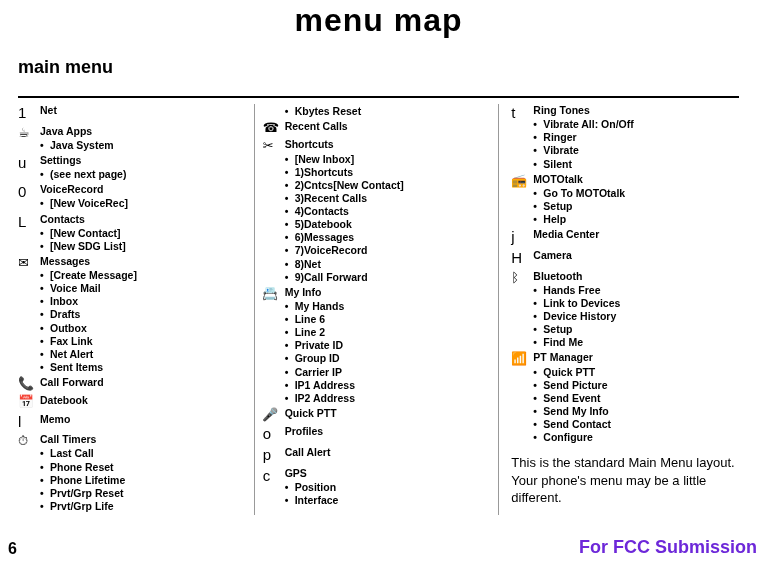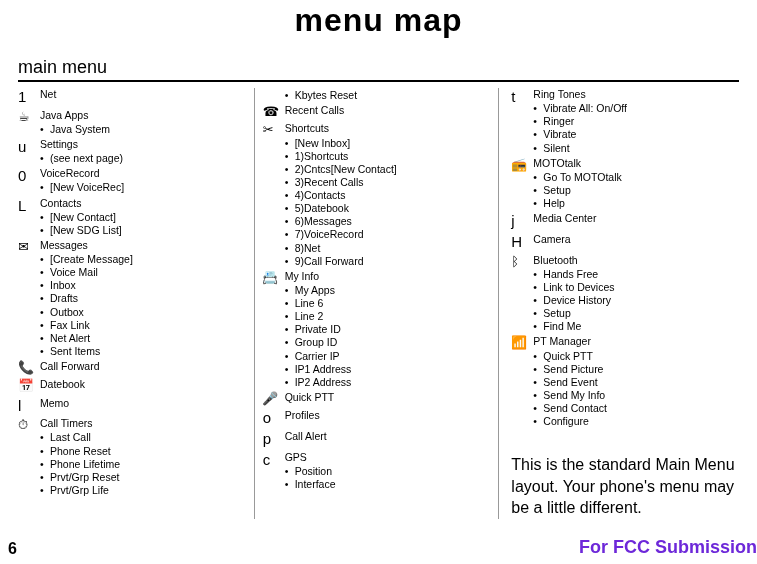--- a/index.html
+++ b/index.html
@@ -14,22 +14,22 @@
   }
   .page-title {
     text-align: center;
     font-size: 32px;
     font-weight: 700;
     letter-spacing: 1px;
     margin-top: 2px;
   }
   .section-title {
     font-size: 18px;
-    font-weight: normal;
-    margin: 18px 0 2px 18px;
+    font-weight: bold;
+    margin: 18px 0 18px 18px;
   }
   .rule {
     height: 2px;
     background: #000;
     margin: 2px 18px 6px 18px;
   }
   .columns {
     display: flex;
     padding: 0 18px;
     gap: 8px;
@@ -52,35 +52,36 @@
     font-size: 13px;
     text-align: left;
     font-family: "Segoe UI Symbol","DejaVu Sans",Arial,sans-serif;
   }
   .group .glyph.letter {
     font-size: 15px;
     font-weight: 400;
     font-family: Arial,sans-serif;
   }
   .group .body { flex: 1; }
-  .group .head { font-weight: normal; }
+  .group .head { font-weight: bold; }
   ul.items {
     list-style: none;
     padding-left: 10px;
     margin-top: 1px;
+    font-weight: bold;
   }
   ul.items > li::before {
     content: "•";
     display: inline-block;
     width: 10px;
     margin-left: -10px;
   }
   .note {
-    font-size: 16px;
-    margin-top: 26px;
+    font-size: 13px;
+    margin-top: 10px;
     line-height: 1.35;
   }
   .footer {
     position: absolute;
     bottom: 6px;
     left: 0; right: 0;
   }
   .page-num {
     position: absolute;
     left: 8px;
@@ -227,21 +228,21 @@
             <li>8)Net</li>
             <li>9)Call Forward</li>
           </ul>
         </div>
       </div>
       <div class="group">
         <div class="glyph">📇</div>
         <div class="body">
           <div class="head">My Info</div>
           <ul class="items">
-            <li>My Apps</li>
+            <li>My Hands</li>
             <li>Line 6</li>
             <li>Line 2</li>
             <li>Private ID</li>
             <li>Group ID</li>
             <li>Carrier IP</li>
             <li>IP1 Address</li>
             <li>IP2 Address</li>
           </ul>
         </div>
       </div>

